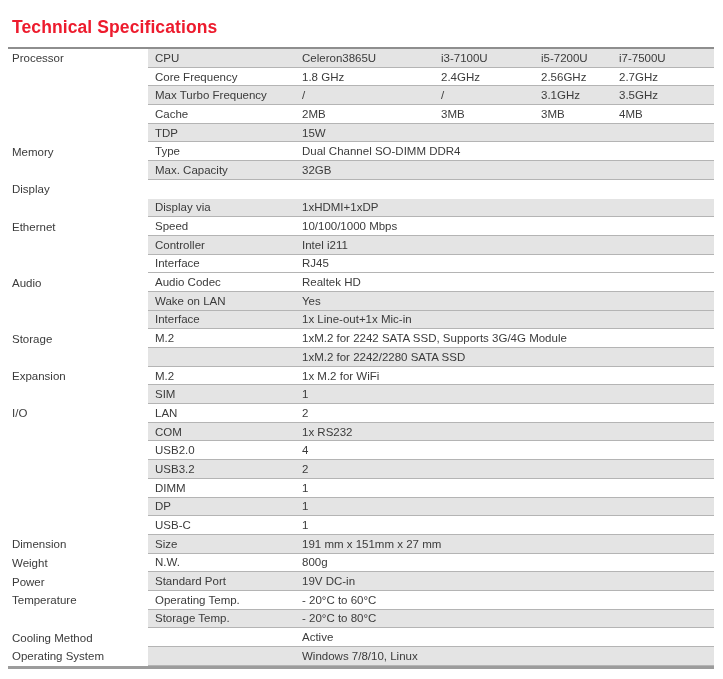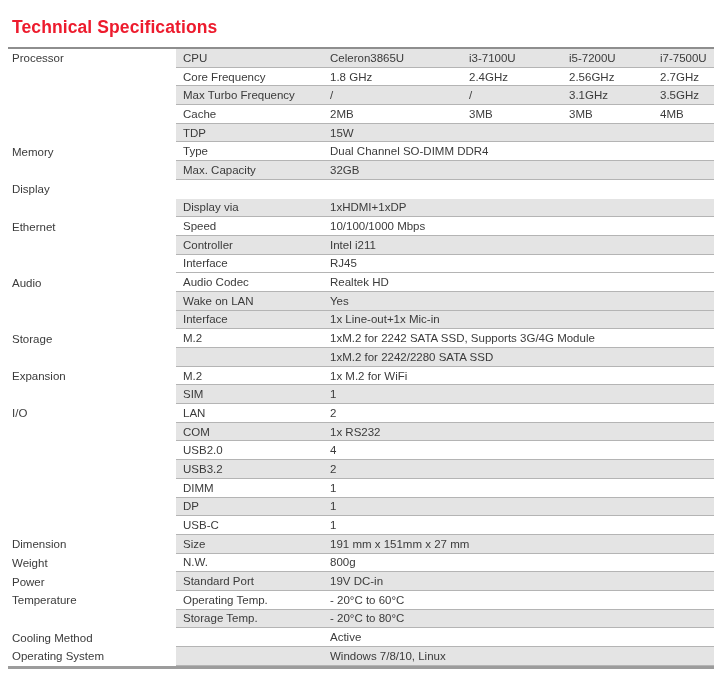--- a/index.html
+++ b/index.html
@@ -22,21 +22,20 @@
     position: absolute;
     left: 8px; top: 47px;
     width: 706px;
     border-top: 2px solid #8e8e8e;
     border-bottom: 3px solid #9c9c9c;
   }
   .row {
     display: flex;
     height: 18.7px;
     align-items: stretch;
-    gap: 28px;
   }
   .cat {
     width: 140px;
     flex: none;
     box-sizing: border-box;
     padding-left: 4px;
     display: flex;
     align-items: center;
     font-size: 11.5px;
     color: #3b3b3b;
@@ -67,21 +66,21 @@
     align-items: flex-end;
     min-width: 0;
   }
   .val {
     font-size: 11.5px;
     color: #3b3b3b;
     white-space: nowrap;
   }
   .val.c0 { width: 139px; flex: none; }
   .val.c1 { width: 100px; flex: none; }
-  .val.c2 { width: 91px;  flex: none; }
+  .val.c2 { width: 78px;  flex: none; }
   .val.grow { flex: 1; min-width: 0; }
 </style>
 </head>
 <body>
 
 <h1 class="page-title">Technical Specifications</h1>
 
 <div class="spec-table" id="spec-table">
     <div class="row">
       <div class="cat">Processor</div>

